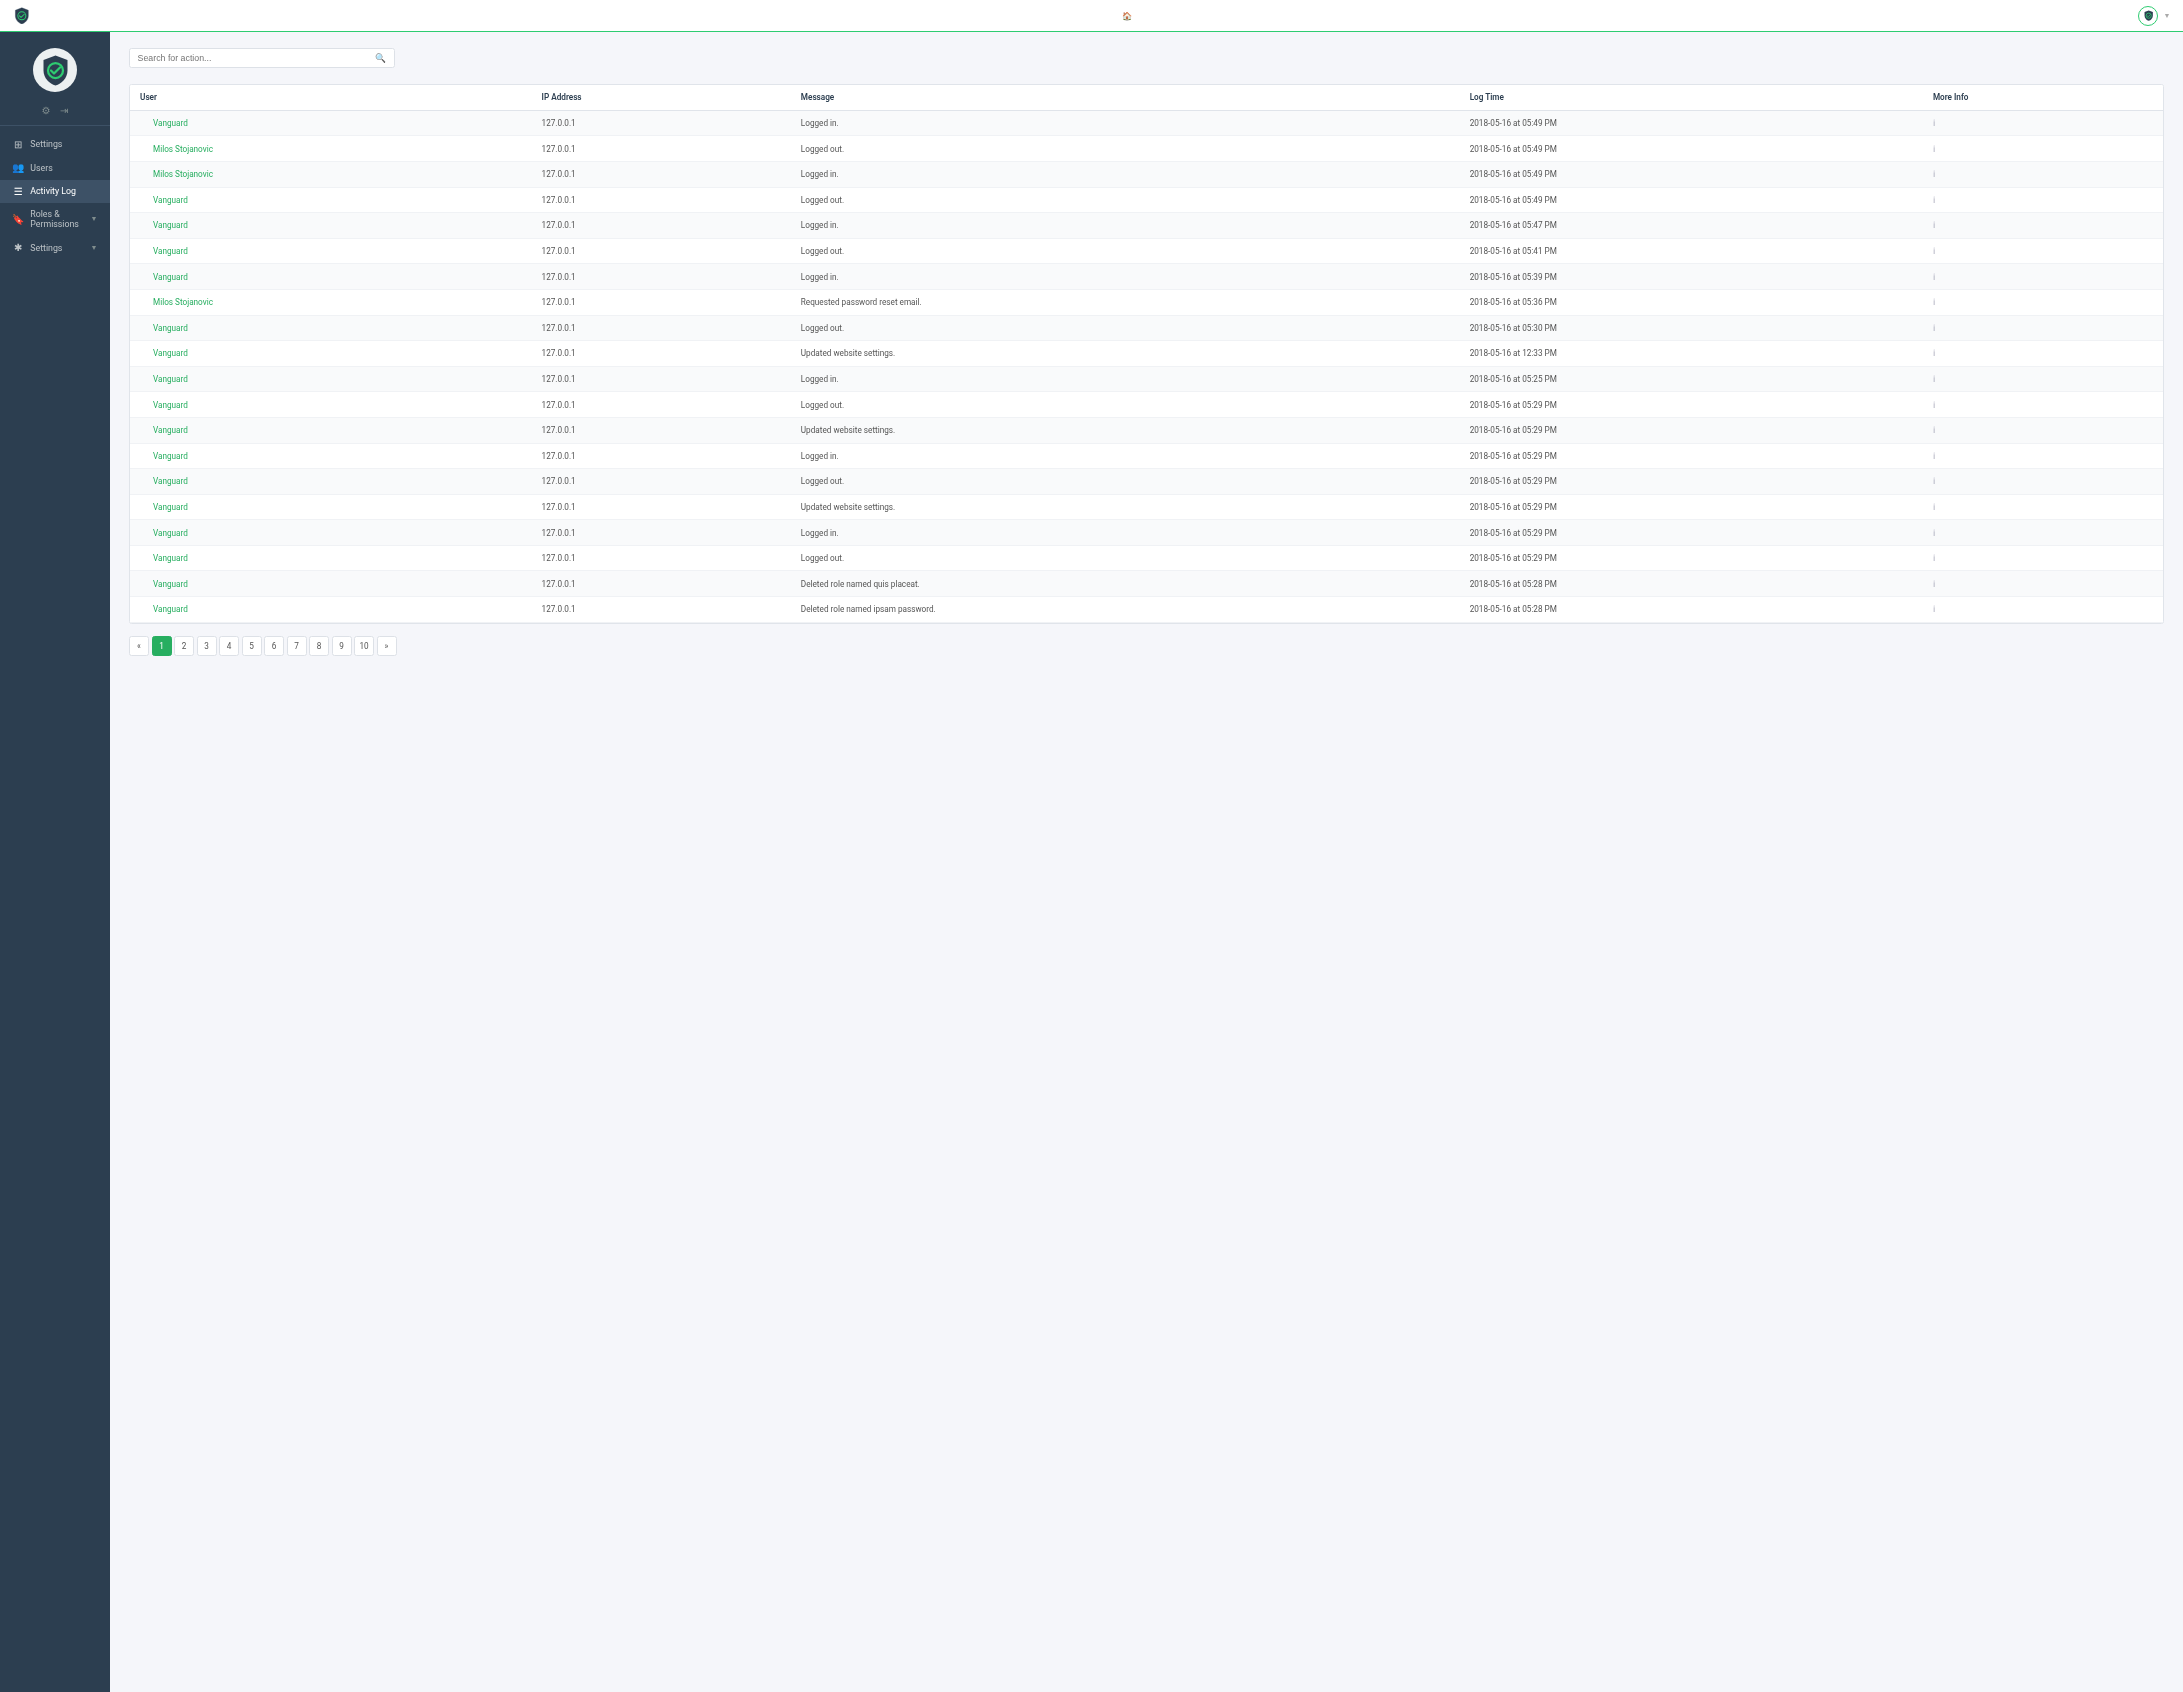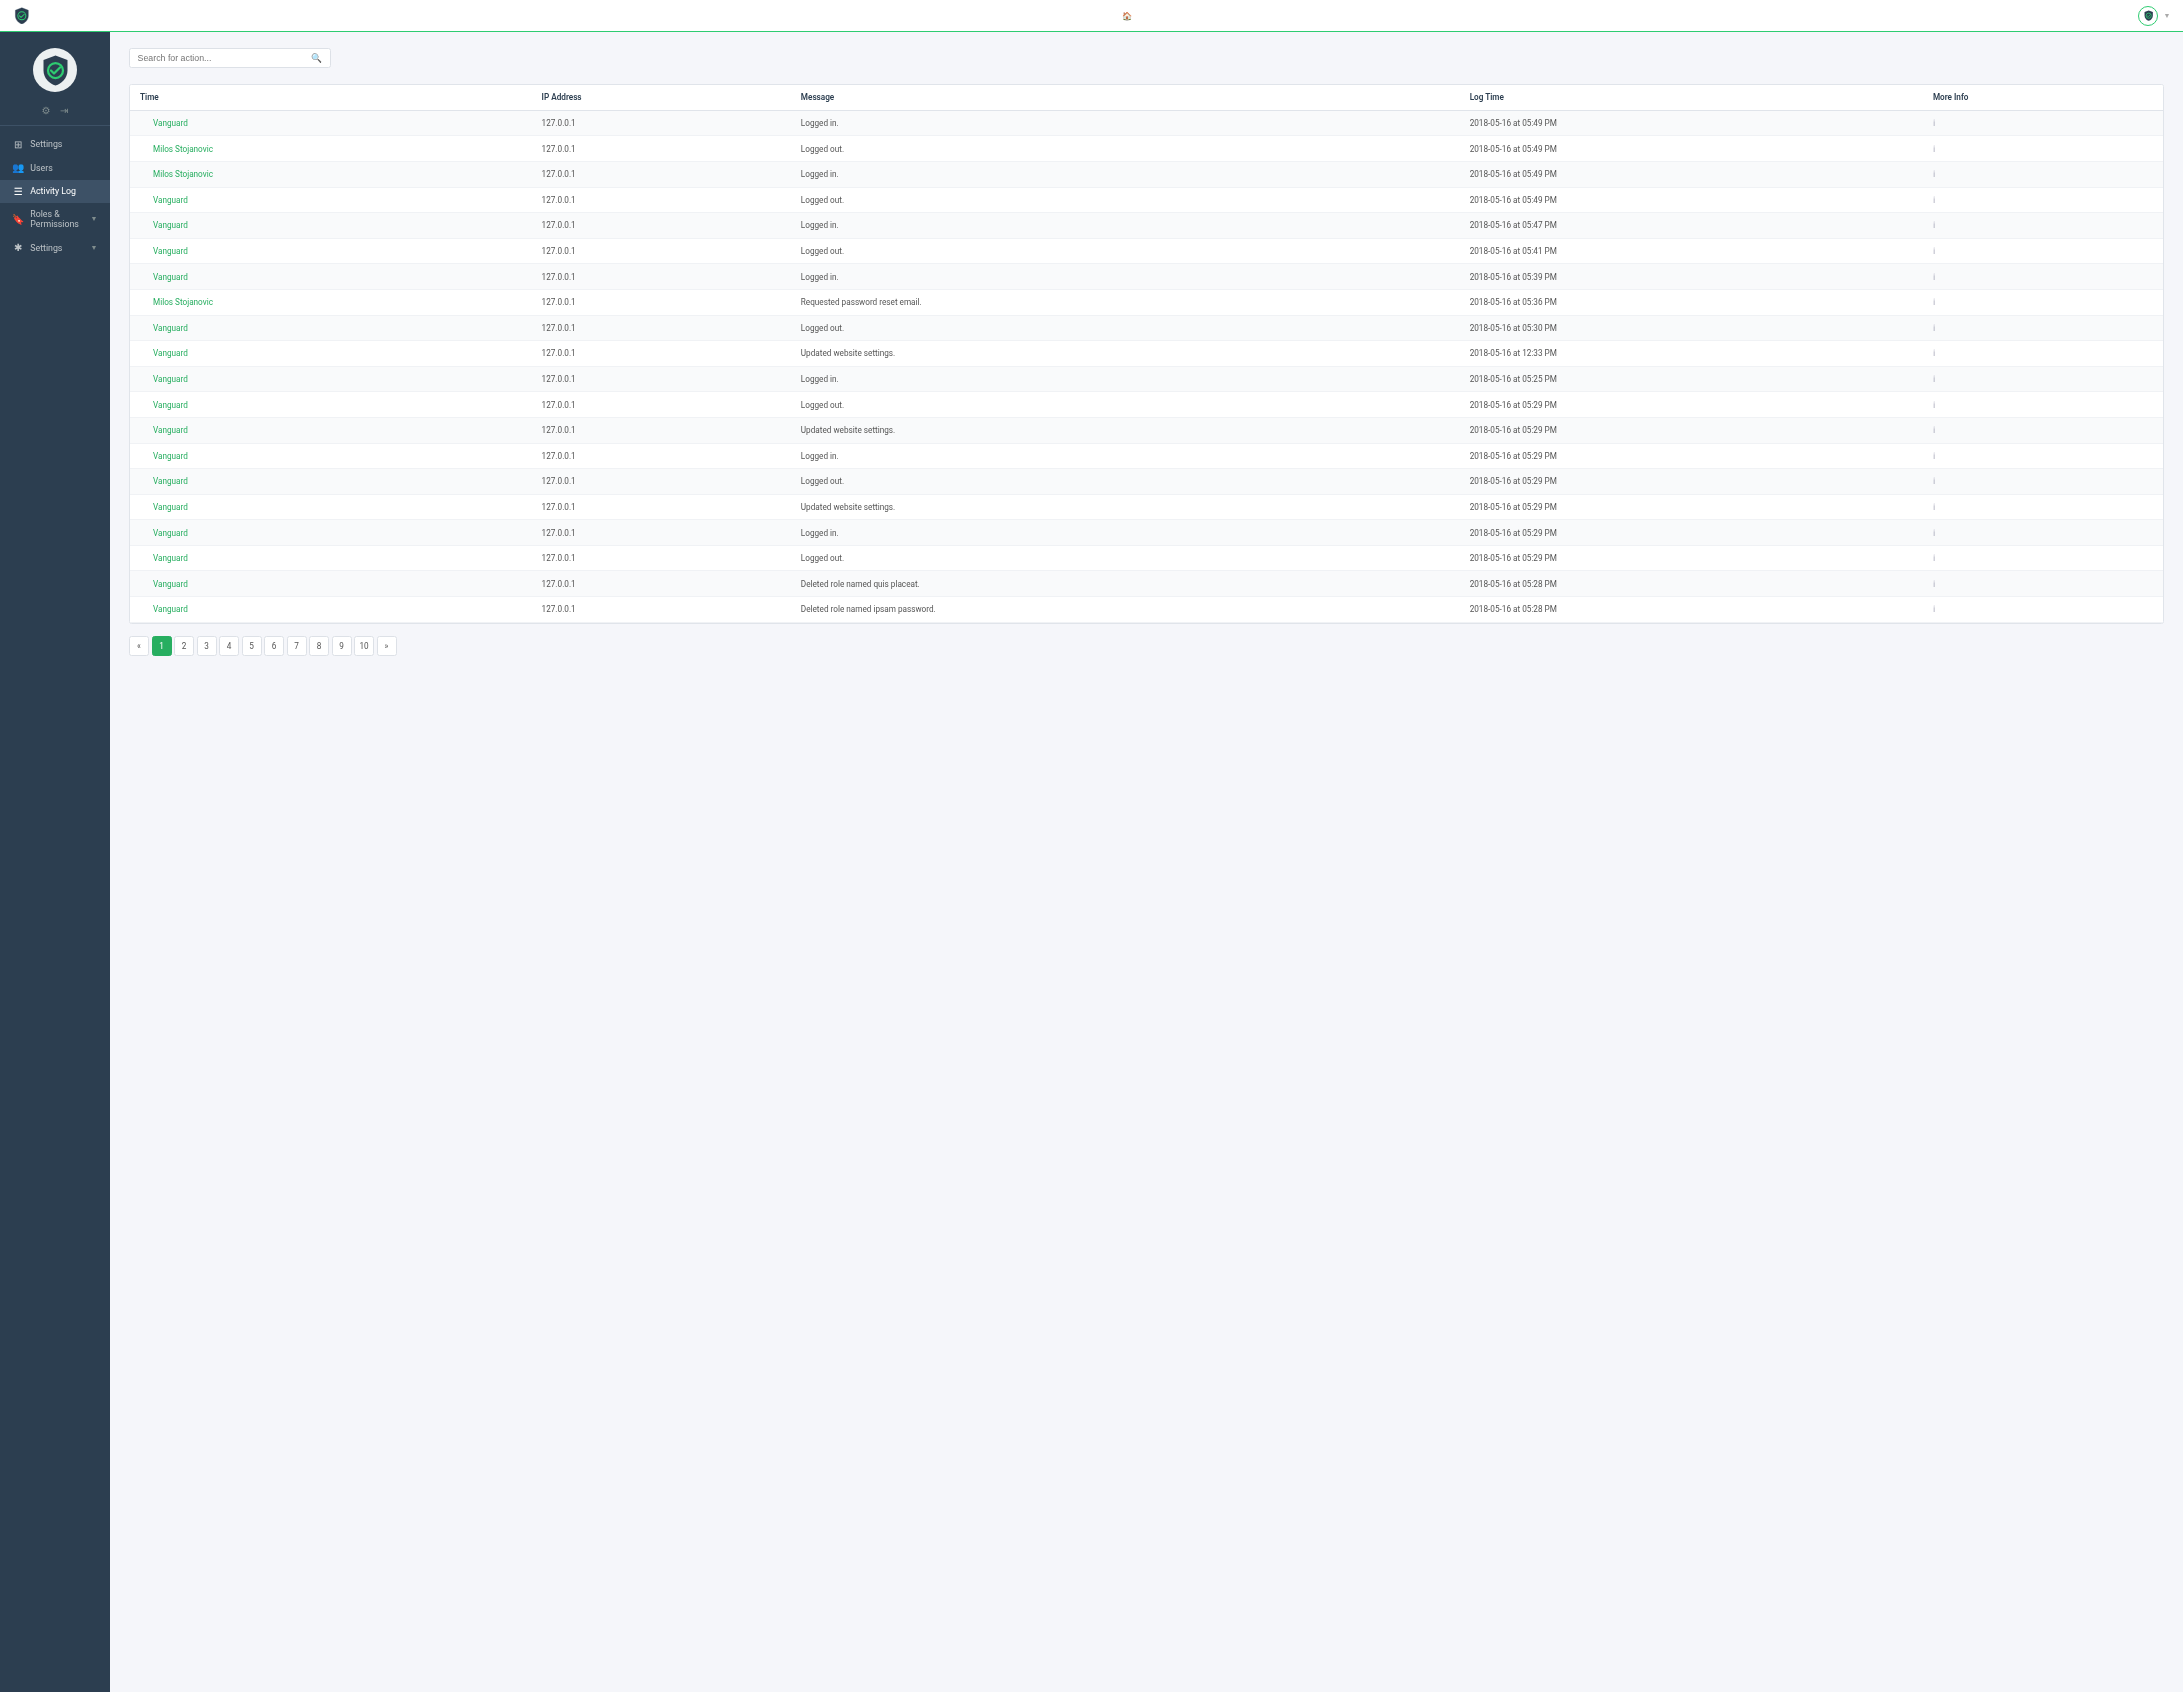--- a/index.html
+++ b/index.html
@@ -29,21 +29,21 @@
     .sidebar-icon-btn { color: #7f8c8d; font-size: 10px; cursor: pointer; }
     .sidebar-nav { flex: 1; padding: 6.3px 0; }
     .sidebar-nav-item { display: flex; align-items: center; gap: 6.3px; padding: 6.3px 12.6px; color: #bdc3c7; cursor: pointer; font-size: 8.8px; transition: background 0.2s; }
     .sidebar-nav-item.active { background: #3d5166; color: #fff; }
     .sidebar-nav-item .nav-icon { font-size: 10px; width: 11.4px; text-align: center; }
 
     
     .main { flex: 1; overflow-y: auto; padding: 16px 19px; }
 
     
-    .search-bar { display: flex; align-items: center; border: 0.6px solid #dde1e7; border-radius: 2.5px; background: #fff; padding: 3.8px 7.6px; width: 202px; margin-bottom: 16px; gap: 28px; }
+    .search-bar { display: flex; align-items: center; border: 0.6px solid #dde1e7; border-radius: 2.5px; background: #fff; padding: 3.8px 7.6px; width: 266px; margin-bottom: 16px; gap: 28px; }
     .search-bar input { border: none; outline: none; flex: 1; font-size: 8.8px; color: #555; background: transparent; }
     .search-bar .search-icon-inner { color: #aaa; }
 
     
     .table-container { background: #fff; border: 0.6px solid #e0e4ea; border-radius: 2.5px; overflow: hidden; }
     table { width: 100%; border-collapse: collapse; }
     thead tr { background: #fff; border-bottom: 1.3px solid #e0e4ea; }
     thead th { padding: 7.6px 10px; text-align: left; font-weight: 600; color: #2c3e50; font-size: 8.2px; }
     tbody tr { border-bottom: 0.6px solid #f0f2f5; }
     tbody tr:nth-child(odd) { background: #f9fafb; }
@@ -138,21 +138,21 @@
 
     <div class="search-bar">
       <input type="text" id="search-input" placeholder="Search for action..." style="">
       <span class="search-icon-inner">🔍</span>
     </div>
 
     <div class="table-container">
       <table>
         <thead>
           <tr id="table-header-row">
-          <th>Time</th>
+          <th>User</th>
               <th>IP Address</th>
               <th>Message</th>
               <th>Log Time</th>
               <th>More Info</th>
             </tr>
         </thead>
         <tbody id="table-body">
         <tr>
               <td><a class="user-link">Vanguard</a></td>
               <td>127.0.0.1</td>

